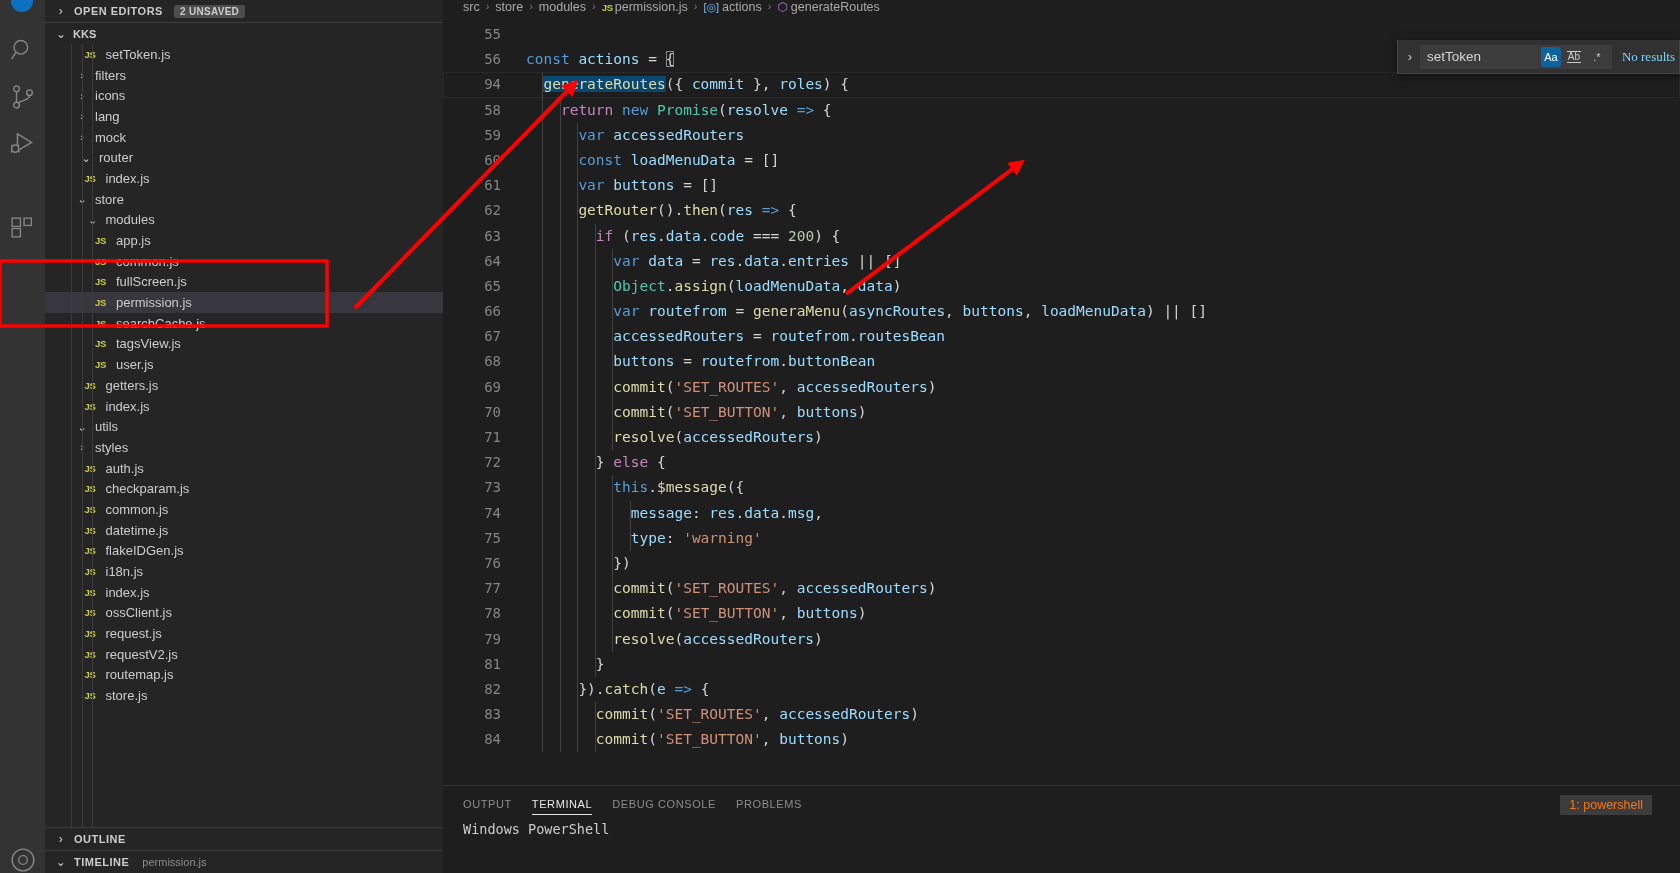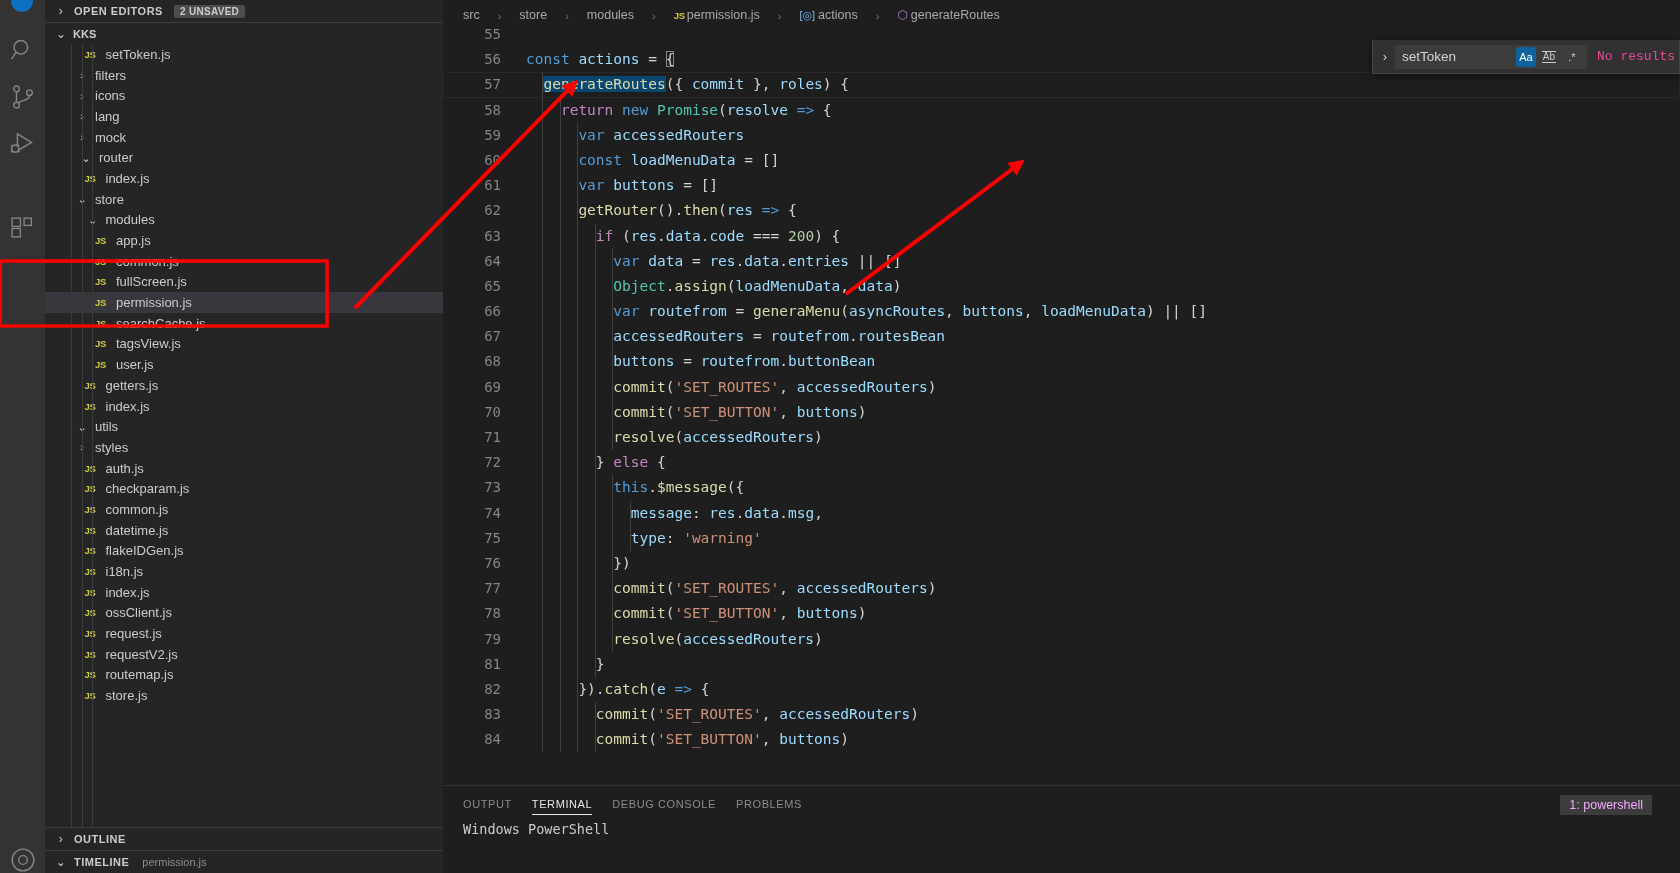--- a/index.html
+++ b/index.html
@@ -81,23 +81,23 @@
   }
   .tree-sep { height: 1px; background: #3c3c3c; }
   .timeline-body { padding: 18px 0 0 18px; color: #8b8b8b; font-size: 13px;}
 
   
   .editor-area {
     flex: 1 1 auto; height: 873px; position: relative;
     background: #1e1e1e; display: flex; flex-direction: column;
   }
   .breadcrumbs {
-    height: 22px; background: #1e1e1e; display: flex; align-items: flex-end;
+    height: 22px; background: #1e1e1e; display: flex; align-items: flex-start;
     padding-left: 20px; font-size: 12.5px; color: #a9a9a9;
-    gap: 15px; flex: 0 0 22px;
+    gap: 3px; flex: 0 0 22px;
   }
   .bc-sep { color: #7a7a7a; padding: 0 3px; font-size: 11px; }
   .bc-js { color: #cbcb41; font-weight: bold; font-size: 9.5px; margin-right: 2px;letter-spacing:-0.3px;}
   .bc-field { color: #75beff; font-size: 11px; margin-right: 3px; }
   .bc-method { color: #b180d7; font-size: 12px; margin-right: 3px; }
 
   .code-wrap { flex: 1 1 auto; position: relative; overflow: hidden; }
   .code {
     position: relative;
     font-family: "DejaVu Sans Mono", monospace;
@@ -140,21 +140,21 @@
     font-family: "Liberation Sans", sans-serif;
   }
   .fw-value { color: #d4d4d4; }
   .fw-icons { display: flex; align-items: center; gap: 3px; }
   .fw-ic {
     width: 20px; height: 20px; display: flex; align-items: center; justify-content: center;
     font-size: 11px; color: #cccccc; border-radius: 3px;
   }
   .fw-ic.active { background: #0e639c; color: #ffffff; }
   .fw-ic .boxed { border-bottom: 1px solid #cccccc; border-top:1px solid #ccc; padding:0 1px; font-size:10px; line-height:10px;}
-  .fw-noresults { color: #ec4899; font-size: 13px; margin-left: 10px; font-family:Liberation Mono, monospace; }
+  .fw-noresults { color: #7dd3fc; font-size: 13px; margin-left: 10px; font-family:Liberation Serif, serif; }
 
   
   .panel {
     height: 88px; background: #1e1e1e; border-top: 1px solid #333;
     flex: 0 0 88px; position: relative;
   }
   .panel-tabs { height: 35px; display: flex; align-items: center; padding-left: 20px; gap: 20px;}
   .ptab {
     font-size: 11px; letter-spacing: .6px; color: #8c8c8c;
     text-transform: uppercase; height: 35px; display: flex; align-items: center;
@@ -164,21 +164,21 @@
   .ptab.active::after {
     content: ""; position: absolute; left: 0; right: 0; bottom: 6px;
     height: 1px; background: #e7e7e7;
   }
   .panel-body {
     padding-left: 20px; color: #cccccc;
     font-family: "DejaVu Sans Mono", monospace; font-size: 13.5px;
   }
   .term-select {
     position: absolute; right: 28px; top: 9px;
-    background: #3c3c3c; color: #f0abfc; font-size: 12.5px;
+    background: #3c3c3c; color: #f97316; font-size: 12.5px;
     padding: 3px 9px; font-family: "Liberation Sans", sans-serif;
   }
 
   
   .anno { position: absolute; pointer-events: none; z-index: 50; }
   .anno-svg { position: absolute; left: 0; top: 0; overflow: visible; }
 </style>
 </head>
 <body>
 
@@ -416,21 +416,21 @@
         <span style="display: inline-flex; align-items: center;">
           <span class="bc-method">⬡</span>
           <span>generateRoutes</span>
         </span>
       </div>
 
     <div class="code-wrap">
       <div class="code" id="code">
           <div class="cline"><span class="lnum">55</span><span class="ctext"></span></div>
           <div class="cline"><span class="lnum">56</span><span class="ctext"><span class="t-decl">const</span><span class="t-plain"> </span><span class="t-var">actions</span><span class="t-plain"> = </span><span class="t-plain bracket-box">{</span></span></div>
-          <div class="cline hl"><span class="lnum">57</span><span class="ctext"><span class="ig" style="left: 17.44px;"></span><span class="t-plain">  </span><span class="t-fn t-sel">generateRoutes</span><span class="t-plain">({ </span><span class="t-var">commit</span><span class="t-plain"> }, </span><span class="t-var">roles</span><span class="t-plain">) {</span></span></div>
+          <div class="cline hl"><span class="lnum">94</span><span class="ctext"><span class="ig" style="left: 17.44px;"></span><span class="t-plain">  </span><span class="t-fn t-sel">generateRoutes</span><span class="t-plain">({ </span><span class="t-var">commit</span><span class="t-plain"> }, </span><span class="t-var">roles</span><span class="t-plain">) {</span></span></div>
           <div class="cline"><span class="lnum">58</span><span class="ctext"><span class="ig" style="left: 17.44px;"></span><span class="ig" style="left: 34.88px;"></span><span class="t-plain">    </span><span class="t-kw">return</span><span class="t-plain"> </span><span class="t-decl">new</span><span class="t-plain"> </span><span class="t-cls">Promise</span><span class="t-plain">(</span><span class="t-var">resolve</span><span class="t-plain"> </span><span class="t-decl">=&gt;</span><span class="t-plain"> {</span></span></div>
           <div class="cline"><span class="lnum">59</span><span class="ctext"><span class="ig" style="left: 17.44px;"></span><span class="ig" style="left: 34.88px;"></span><span class="ig" style="left: 52.32px;"></span><span class="t-plain">      </span><span class="t-decl">var</span><span class="t-plain"> </span><span class="t-var">accessedRouters</span></span></div>
           <div class="cline"><span class="lnum">60</span><span class="ctext"><span class="ig" style="left: 17.44px;"></span><span class="ig" style="left: 34.88px;"></span><span class="ig" style="left: 52.32px;"></span><span class="t-plain">      </span><span class="t-decl">const</span><span class="t-plain"> </span><span class="t-var">loadMenuData</span><span class="t-plain"> = []</span></span></div>
           <div class="cline"><span class="lnum">61</span><span class="ctext"><span class="ig" style="left: 17.44px;"></span><span class="ig" style="left: 34.88px;"></span><span class="ig" style="left: 52.32px;"></span><span class="t-plain">      </span><span class="t-decl">var</span><span class="t-plain"> </span><span class="t-var">buttons</span><span class="t-plain"> = []</span></span></div>
           <div class="cline"><span class="lnum">62</span><span class="ctext"><span class="ig" style="left: 17.44px;"></span><span class="ig" style="left: 34.88px;"></span><span class="ig" style="left: 52.32px;"></span><span class="t-plain">      </span><span class="t-fn">getRouter</span><span class="t-plain">().</span><span class="t-fn">then</span><span class="t-plain">(</span><span class="t-var">res</span><span class="t-plain"> </span><span class="t-decl">=&gt;</span><span class="t-plain"> {</span></span></div>
           <div class="cline"><span class="lnum">63</span><span class="ctext"><span class="ig" style="left: 17.44px;"></span><span class="ig" style="left: 34.88px;"></span><span class="ig" style="left: 52.32px;"></span><span class="ig" style="left: 69.76px;"></span><span class="t-plain">        </span><span class="t-kw">if</span><span class="t-plain"> (</span><span class="t-var">res</span><span class="t-plain">.</span><span class="t-var">data</span><span class="t-plain">.</span><span class="t-var">code</span><span class="t-plain"> === </span><span class="t-num">200</span><span class="t-plain">) {</span></span></div>
           <div class="cline"><span class="lnum">64</span><span class="ctext"><span class="ig" style="left: 17.44px;"></span><span class="ig" style="left: 34.88px;"></span><span class="ig" style="left: 52.32px;"></span><span class="ig" style="left: 69.76px;"></span><span class="ig" style="left: 87.2px;"></span><span class="t-plain">          </span><span class="t-decl">var</span><span class="t-plain"> </span><span class="t-var">data</span><span class="t-plain"> = </span><span class="t-var">res</span><span class="t-plain">.</span><span class="t-var">data</span><span class="t-plain">.</span><span class="t-var">entries</span><span class="t-plain"> || []</span></span></div>
           <div class="cline"><span class="lnum">65</span><span class="ctext"><span class="ig" style="left: 17.44px;"></span><span class="ig" style="left: 34.88px;"></span><span class="ig" style="left: 52.32px;"></span><span class="ig" style="left: 69.76px;"></span><span class="ig" style="left: 87.2px;"></span><span class="t-plain">          </span><span class="t-cls">Object</span><span class="t-plain">.</span><span class="t-fn">assign</span><span class="t-plain">(</span><span class="t-var">loadMenuData</span><span class="t-plain">, </span><span class="t-var">data</span><span class="t-plain">)</span></span></div>
           <div class="cline"><span class="lnum">66</span><span class="ctext"><span class="ig" style="left: 17.44px;"></span><span class="ig" style="left: 34.88px;"></span><span class="ig" style="left: 52.32px;"></span><span class="ig" style="left: 69.76px;"></span><span class="ig" style="left: 87.2px;"></span><span class="t-plain">          </span><span class="t-decl">var</span><span class="t-plain"> </span><span class="t-var">routefrom</span><span class="t-plain"> = </span><span class="t-fn">generaMenu</span><span class="t-plain">(</span><span class="t-var">asyncRoutes</span><span class="t-plain">, </span><span class="t-var">buttons</span><span class="t-plain">, </span><span class="t-var">loadMenuData</span><span class="t-plain">) || []</span></span></div>
           <div class="cline"><span class="lnum">67</span><span class="ctext"><span class="ig" style="left: 17.44px;"></span><span class="ig" style="left: 34.88px;"></span><span class="ig" style="left: 52.32px;"></span><span class="ig" style="left: 69.76px;"></span><span class="ig" style="left: 87.2px;"></span><span class="t-plain">          </span><span class="t-var">accessedRouters</span><span class="t-plain"> = </span><span class="t-var">routefrom</span><span class="t-plain">.</span><span class="t-var">routesBean</span></span></div>

